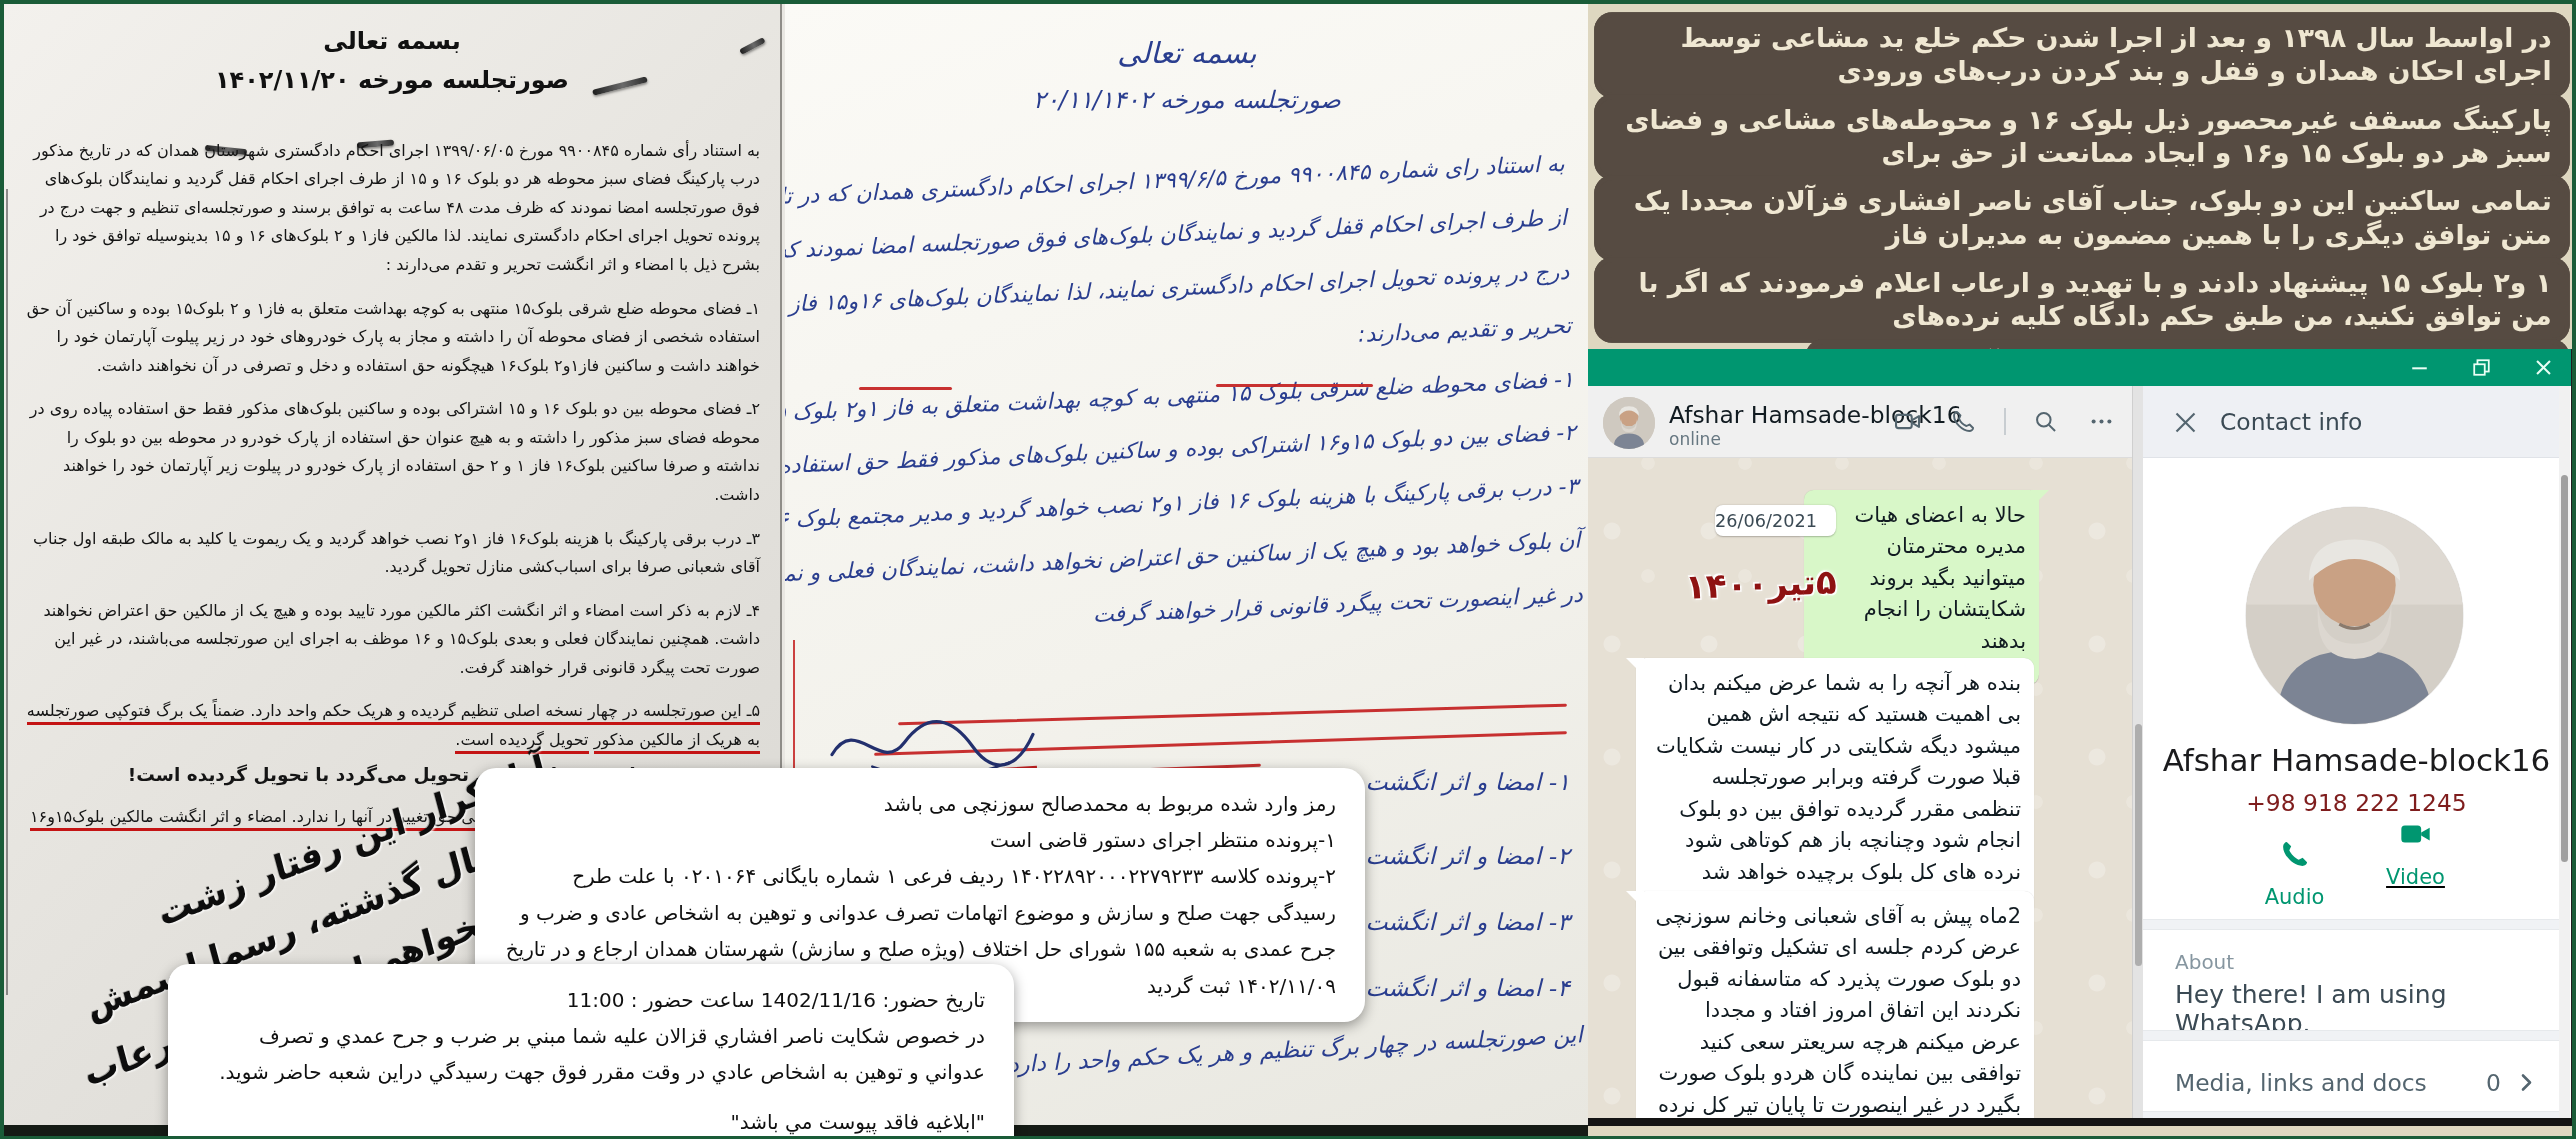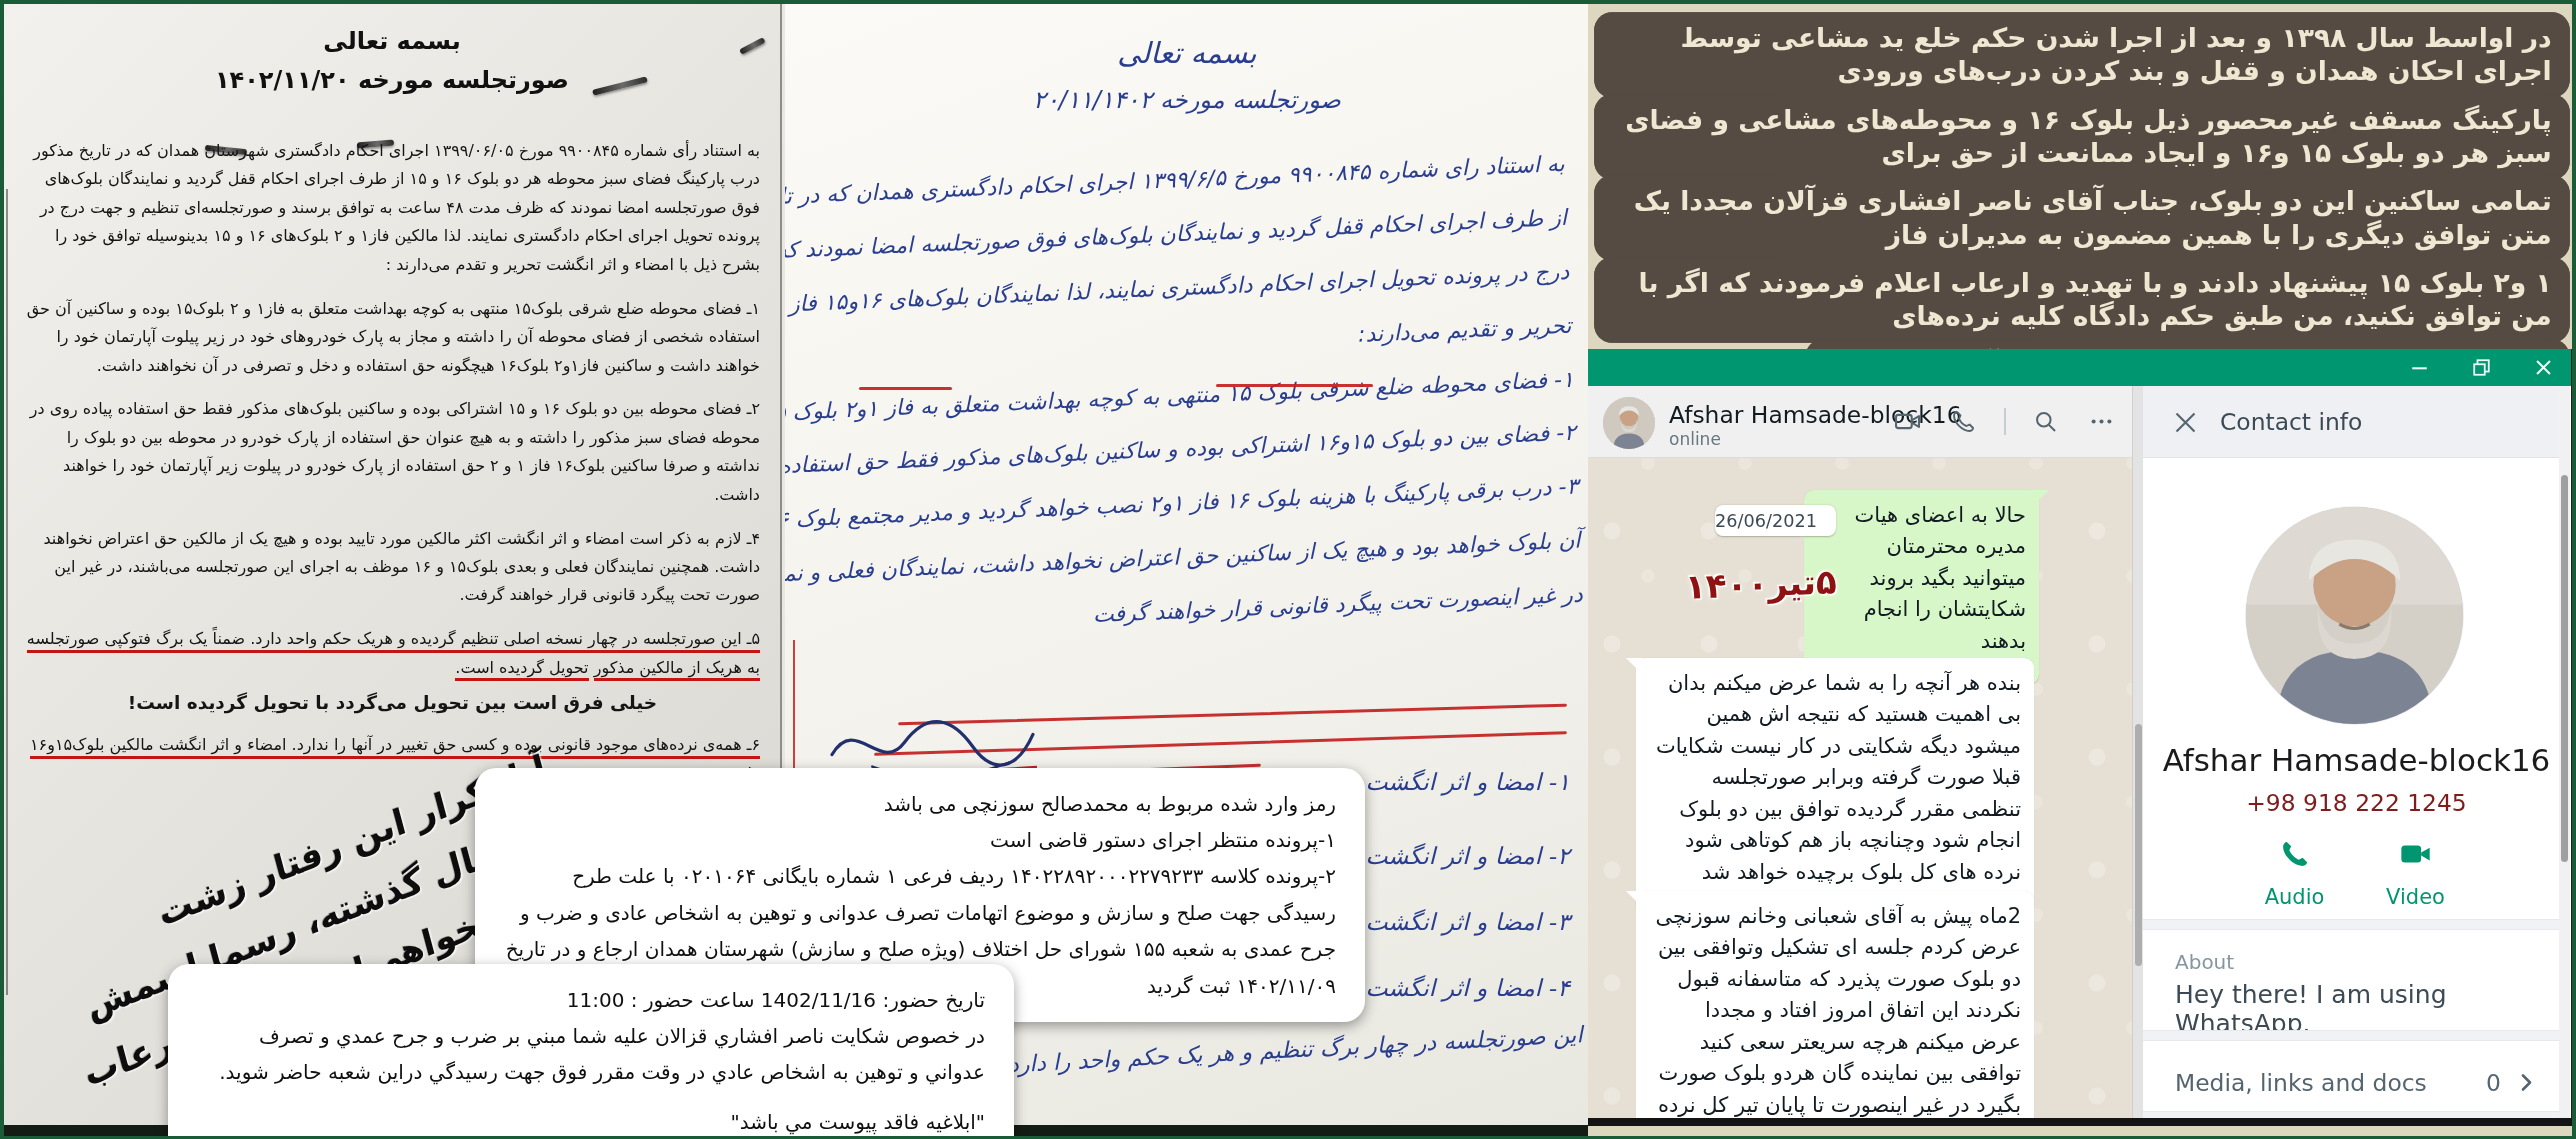--- a/index.html
+++ b/index.html
@@ -127,20 +127,21 @@
 
     <div class="abs doc-head">
       <div class="bism">بسمه تعالی</div>
       <div class="ttl">صورتجلسه مورخه ۱۴۰۲/۱۱/۲۰</div>
     </div>
 
     <div class="abs doc-body">
       <p>به استناد رأی شماره ۹۹۰۰۸۴۵ مورخ ۱۳۹۹/۰۶/۰۵ اجرای احکام دادگستری شهرستان همدان که در تاریخ مذکور درب پارکینگ فضای سبز محوطه هر دو بلوک ۱۶ و ۱۵ از طرف اجرای احکام قفل گردید و نمایندگان بلوک‌های فوق صورتجلسه امضا نمودند که ظرف مدت ۴۸ ساعت به توافق برسند و صورتجلسه‌ای تنظیم و جهت درج در پرونده تحویل اجرای احکام دادگستری نمایند. لذا مالکین فاز۱ و ۲ بلوک‌های ۱۶ و ۱۵ بدینوسیله توافق خود را بشرح ذیل با امضاء و اثر انگشت تحریر و تقدم می‌دارند :</p>
       <p>۱ـ فضای محوطه ضلع شرقی بلوک۱۵ منتهی به کوچه بهداشت متعلق به فاز۱ و ۲ بلوک۱۵ بوده و ساکنین آن حق استفاده شخصی از فضای محوطه آن را داشته و مجاز به پارک خودروهای خود در زیر پیلوت آپارتمان خود را خواهند داشت و ساکنین فاز۱و۲ بلوک۱۶ هیچگونه حق استفاده و دخل و تصرفی در آن نخواهند داشت.</p>
       <p>۲ـ فضای محوطه بین دو بلوک ۱۶ و ۱۵ اشتراکی بوده و ساکنین بلوک‌های مذکور فقط حق استفاده پیاده روی در محوطه فضای سبز مذکور را داشته و به هیچ عنوان حق استفاده از پارک خودرو در محوطه بین دو بلوک را نداشته و صرفا ساکنین بلوک۱۶ فاز ۱ و ۲ حق استفاده از پارک خودرو در پیلوت زیر آپارتمان خود را خواهند داشت.</p>
+      <p>۳ـ درب برقی پارکینگ با هزینه بلوک۱۶ فاز ۱و۲ نصب خواهد گردید و یک ریموت یا کلید به مالک طبقه اول جناب آقای شعبانی صرفا برای اسباب‌کشی منازل تحویل گردید.</p>
       <p>۴ـ لازم به ذکر است امضاء و اثر انگشت اکثر مالکین مورد تایید بوده و هیچ یک از مالکین حق اعتراض نخواهند داشت. همچنین نمایندگان فعلی و بعدی بلوک۱۵ و ۱۶ موظف به اجرای این صورتجلسه می‌باشند، در غیر این صورت تحت پیگرد قانونی قرار خواهند گرفت.</p>
       <p style="margin-bottom:1px;"><span class="redline">۵ـ این صورتجلسه در چهار نسخه اصلی تنظیم گردیده و هریک حکم واحد دارد. ضمناً یک برگ فتوکپی صورتجلسه به هریک از مالکین مذکور</span>
          <span class="redline">تحویل گردیده است.</span></p>
       <div class="handnote">خیلی فرق است بین تحویل می‌گردد با تحویل گردیده است!</div>
       <p><span class="redline">۶ـ همه‌ی نرده‌های موجود قانونی بوده و کسی حق تغییر در آنها را ندارد. امضاء و اثر انگشت مالکین بلوک۱۵و۱۶ فاز۱و۲</span></p>
     </div>
 
     <div class="abs rotated-note">
       <div>آیا تکرار این رفتار زشت</div>
       <div>در این ۸ سال گذشته، رسما اسمش</div>
@@ -338,21 +339,21 @@
 
         <div class="abs c-name">Afshar Hamsade-block16</div>
         <div class="abs c-phone">+98 918 222 1245</div>
 
         <div class="call-btn" style="left:95px; top:451px;">
           <svg width="34" height="34" viewBox="0 0 24 24">
             <path d="M6.2 3.5 C5 3.5 3.6 5 3.6 6.8 C3.6 13 11 20.4 17.2 20.4 C19 20.4 20.5 19 20.5 17.8 L17.4 14.7 L14.6 16 C12 14.9 9.1 12 8 9.4 L9.3 6.6 Z" fill="#009670"></path>
           </svg>
           <div class="lbl">Audio</div>
         </div>
-        <div class="call-btn" style="left:216px; top:451px;">
+        <div class="call-btn" style="left:216px; top:431px;text-decoration:underline;">
           <svg width="37" height="34" viewBox="0 0 24 24">
             <rect x="2" y="6" width="14" height="12" rx="2.5" fill="#009670"></rect>
             <path d="M16 11 L22 7.5 V16.5 L16 13Z" fill="#009670"></path>
           </svg>
           <div class="lbl">Video</div>
         </div>
 
         <div class="abs c-div" style="top:533px;"></div>
         <div class="abs c-about-lbl">About</div>
         <div class="abs c-about-txt">Hey there! I am using WhatsApp.</div>

